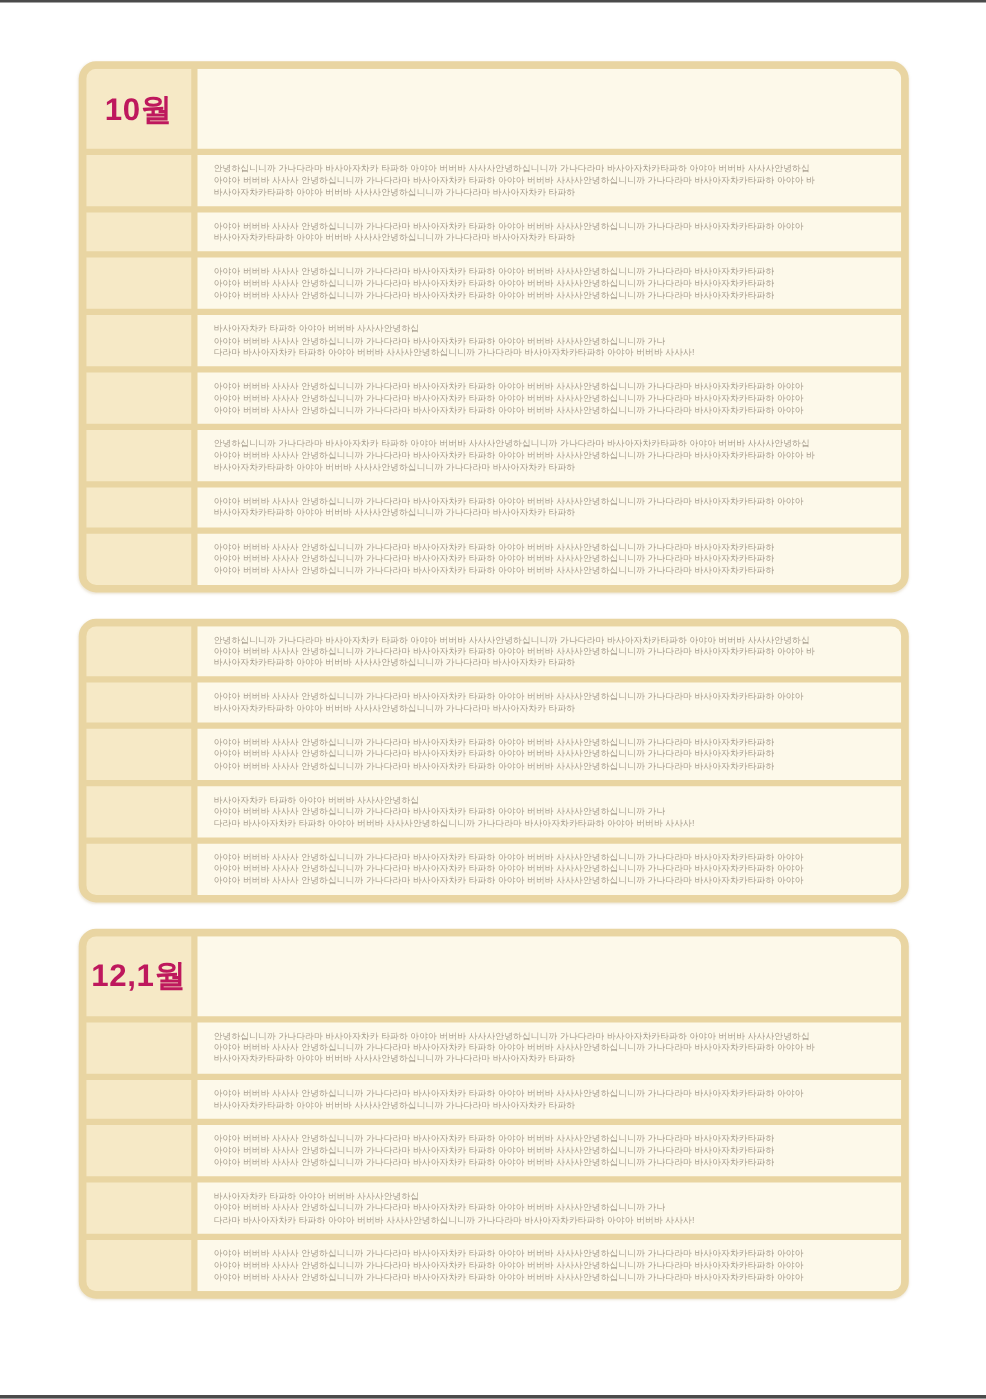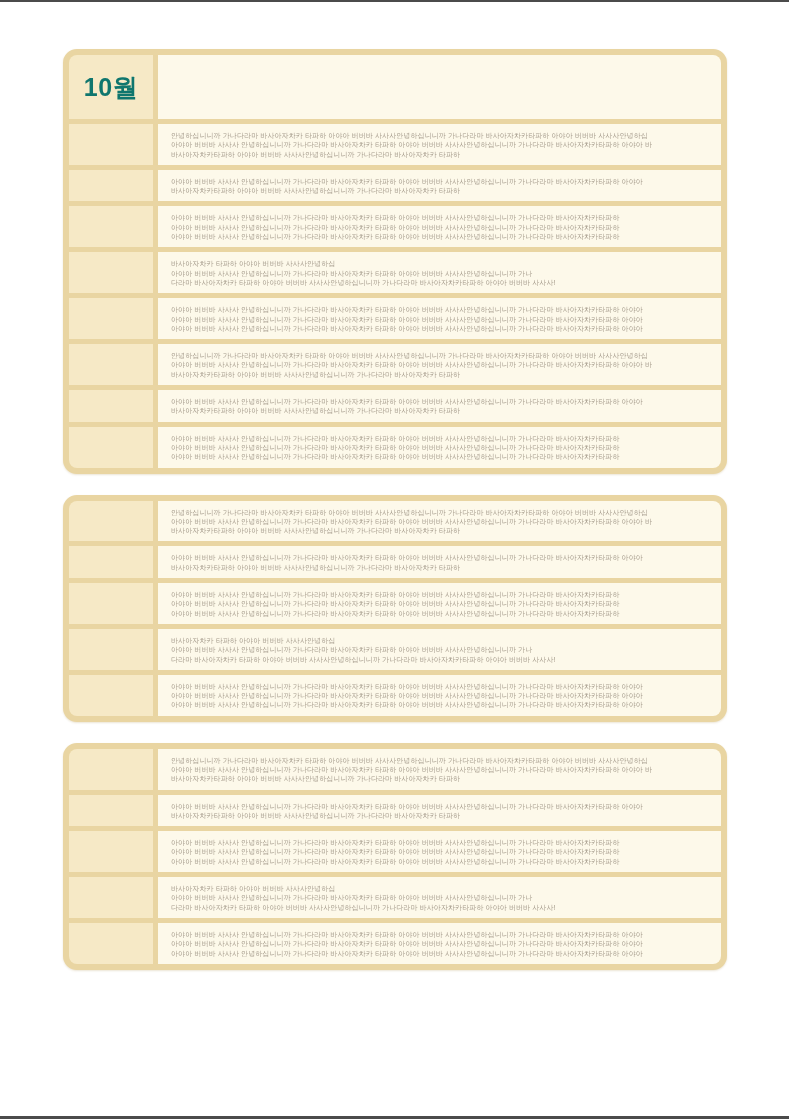--- a/index.html
+++ b/index.html
@@ -64,21 +64,21 @@
     height: 64px;
   }
   .header-row .cell-left {
     display: flex;
     align-items: center;
     justify-content: center;
   }
   .month-label {
     font-size: 25px;
     font-weight: bold;
-    color: #0f766e;
+    color: #be185d;
     letter-spacing: 0.5px;
     white-space: nowrap;
   }
   .content {
     padding: 7px 12px 6px 13px;
     display: flex;
     flex-direction: column;
     justify-content: center;
   }
   .text-line {
@@ -201,20 +201,26 @@
       <div class="row">
     <div class="cell-left"></div>
     <div class="cell-right content">
           <div class="text-line">아야아 버버바 사사사 안녕하십니니까 가나다라마 바사아자차카 타파하 아야아 버버바 사사사안녕하십니니까 가나다라마 바사아자차카타파하 아야아</div>
           <div class="text-line">아야아 버버바 사사사 안녕하십니니까 가나다라마 바사아자차카 타파하 아야아 버버바 사사사안녕하십니니까 가나다라마 바사아자차카타파하 아야아</div>
           <div class="text-line">아야아 버버바 사사사 안녕하십니니까 가나다라마 바사아자차카 타파하 아야아 버버바 사사사안녕하십니니까 가나다라마 바사아자차카타파하 아야아</div>
         </div>
   </div>
     </section>
     <section class="section">
+    <div class="row header-row">
+      <div class="cell-left">
+        <span class="month-label">12,1월</span>
+      </div>
+      <div class="cell-right"></div>
+    </div>
   <div class="row">
     <div class="cell-left"></div>
     <div class="cell-right content">
           <div class="text-line">안녕하십니니까 가나다라마 바사아자차카 타파하 아야아 버버바 사사사안녕하십니니까 가나다라마 바사아자차카타파하 아야아 버버바 사사사안녕하십</div>
           <div class="text-line">아야아 버버바 사사사 안녕하십니니까 가나다라마 바사아자차카 타파하 아야아 버버바 사사사안녕하십니니까 가나다라마 바사아자차카타파하 아야아 바</div>
           <div class="text-line">바사아자차카타파하 아야아 버버바 사사사안녕하십니니까 가나다라마 바사아자차카 타파하</div>
         </div>
   </div>
       <div class="row">
     <div class="cell-left"></div>

